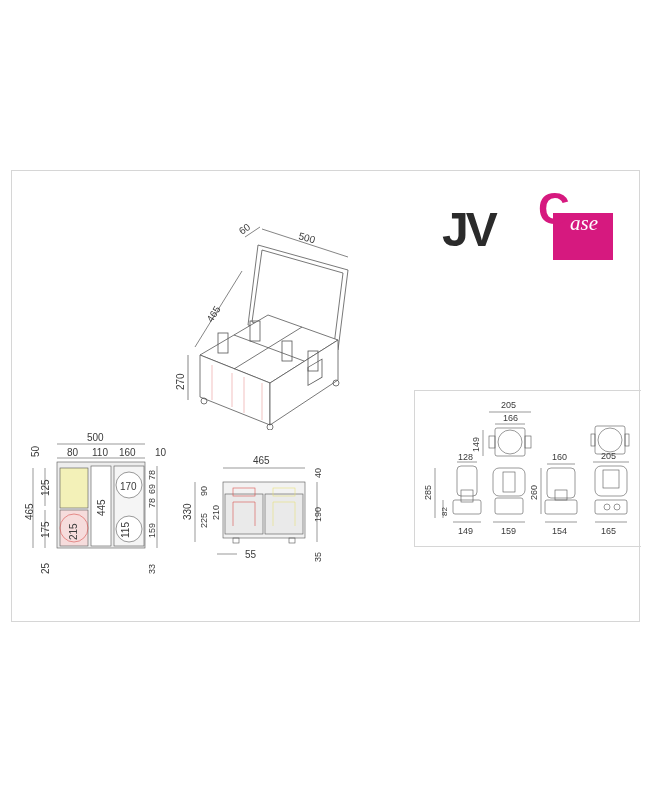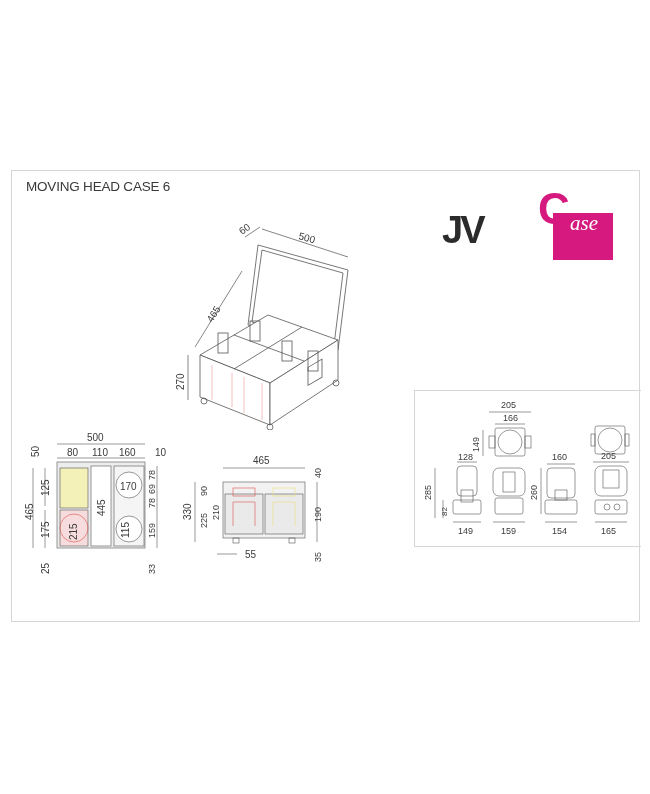--- a/index.html
+++ b/index.html
@@ -5,39 +5,38 @@
   html, body { margin: 0; padding: 0; background: #ffffff; }
   body { width: 650px; height: 794px; position: relative; overflow: hidden;
          font-family: "Liberation Sans", sans-serif; color: #333; }
   .frame { position: absolute; left: 11px; top: 170px; width: 629px; height: 452px;
            border: 1px solid #d6d6d6; box-sizing: border-box; background: #fff; }
   .title { position: absolute; left: 26px; top: 179px; font-size: 13.5px; line-height: 16px;
            color: #3a3a3a; letter-spacing: -0.2px; }
   .title div { white-space: nowrap; }
   .logo { position: absolute; left: 440px; top: 193px; width: 180px; height: 72px; }
   .logo .jv { position: absolute; left: 2px; top: 8px; font-family: "Liberation Sans", sans-serif;
-              font-weight: bold; font-size: 38px; color: #2b2b2b; letter-spacing: -3px; line-height: 58px; }
+              font-weight: bold; font-size: 48px; color: #2b2b2b; letter-spacing: -3px; line-height: 58px; }
   .logo .csq { position: absolute; left: 113px; top: 20px; width: 60px; height: 47px; background: var(--brand); }
   .logo .cbig { position: absolute; left: 98px; top: -6px; font-weight: bold; font-size: 44px; color: var(--brand);
                 line-height: 44px; }
   .logo .case { position: absolute; left: 130px; top: 18px; font-family: "Liberation Serif", serif;
                 font-style: italic; font-size: 21px; color: #fff; }
   .panel-right { position: absolute; left: 414px; top: 390px; width: 227px; height: 157px;
                  border-top: 1px solid #d6d6d6; border-left: 1px solid #d6d6d6; border-bottom: 1px solid #d6d6d6;
                  box-sizing: border-box; }
   svg text { font-family: "Liberation Sans", sans-serif; fill: #3a3a3a; }
   .drawing { position: absolute; }
 </style>
 </head>
 <body style="--brand:#d6197f">
 
 <div class="frame"></div>
 
 <div class="title">
-  <div>MOVING HEAD CASE 6</div>
 </div>
 
 <div class="logo">
   <div class="jv">JV</div>
   <div class="csq"></div>
   <div class="cbig">C</div>
   <div class="case">ase</div>
 </div>
 
 <svg class="drawing" style="left:170px; top:215px;" width="200" height="215" viewBox="0 0 200 215">

